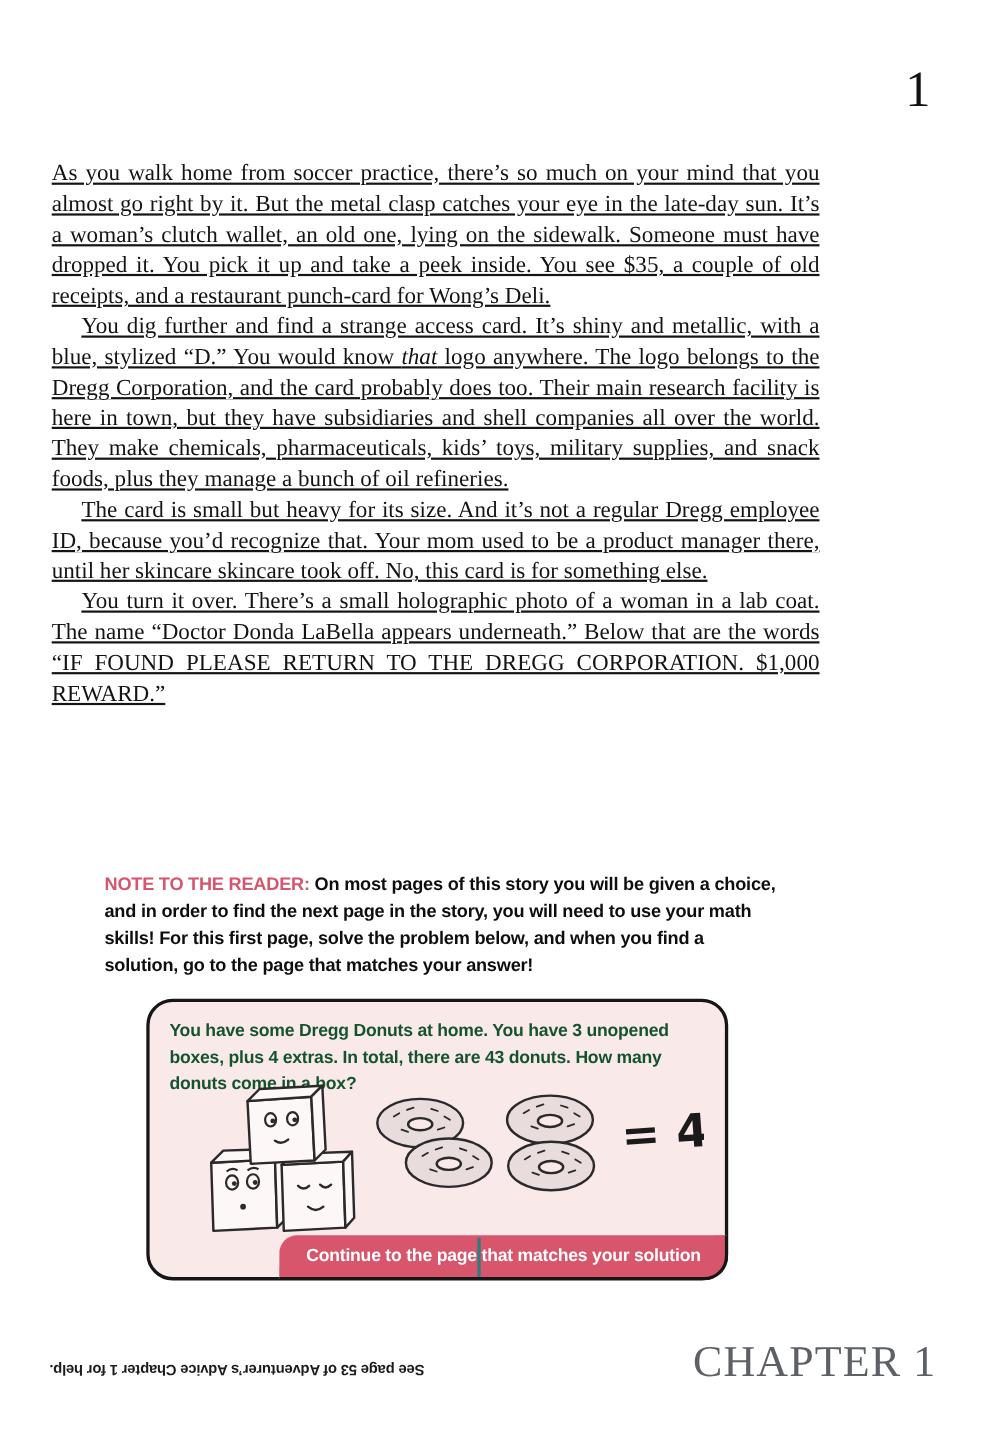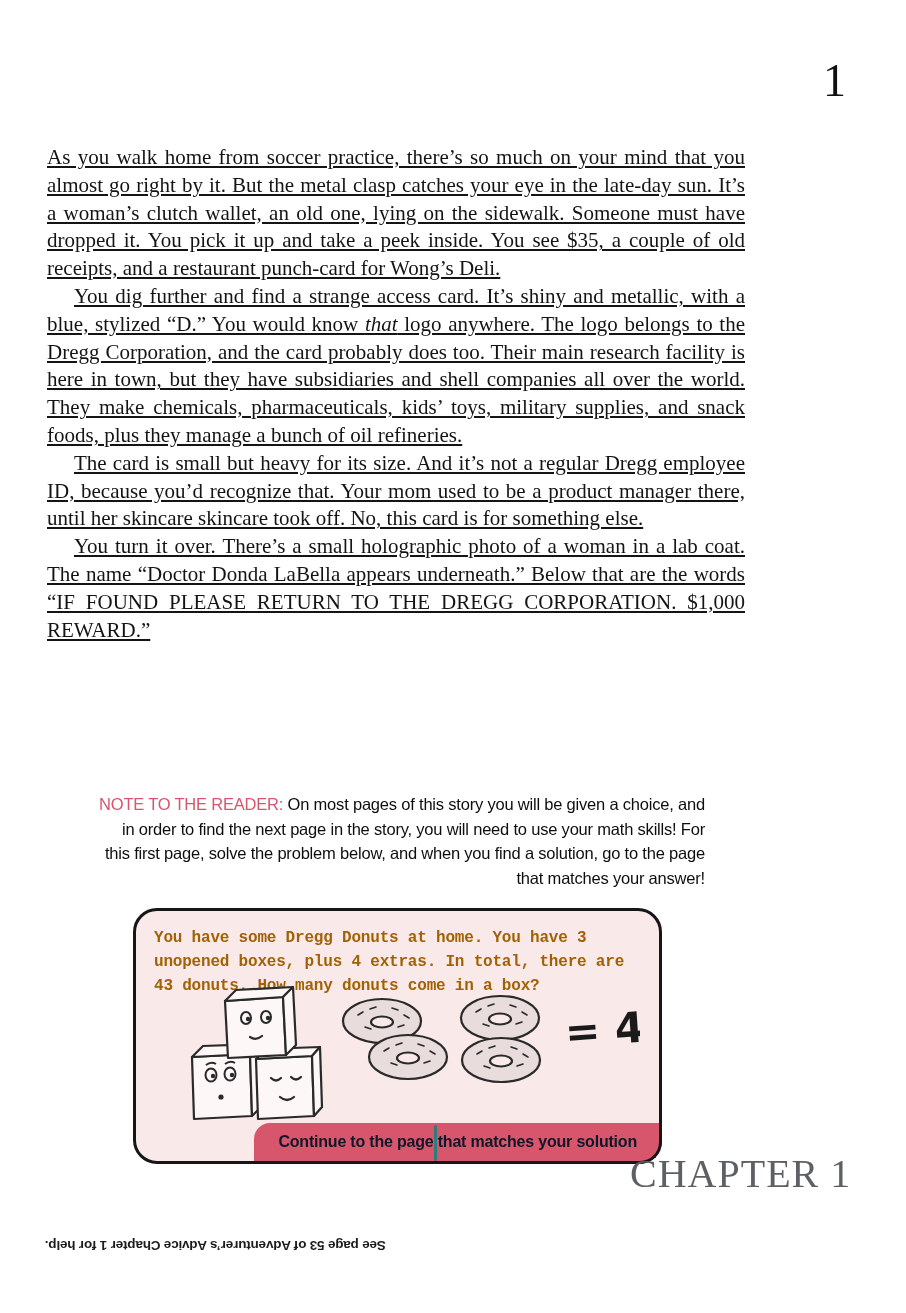--- a/index.html
+++ b/index.html
@@ -13,61 +13,61 @@
   }
   .story {
     position:absolute; left:47px; top:144px; width:698px;
     font-size:21px; line-height:27.8px; text-align:justify; color:#141414;text-decoration:underline;
   }
   .story p { margin:0; }
   .story p.indent { text-indent:27px; }
   .em { font-style:italic; }
   .note {
     position:absolute; left:95px; top:792px; width:610px;
-    font-family:"Liberation Sans", sans-serif; font-weight:normal;
+    font-family:"Liberation Sans", sans-serif; font-weight:bold;
     font-size:16.5px; line-height:24.5px; color:#0e0e0e; letter-spacing:-0.2px;
-    text-align:right;
+    text-align:left;
   }
   .note .note-label { color:#d5566e; }
   .problem-box {
     position:absolute; left:133px; top:908px; width:529px; height:256px;
     box-sizing:border-box; background:#f9e9e9; border:3px solid #161616;
     border-radius:24px;
   }
   .problem-question {
     margin:15px 16px 0 18px;
-    font-family:Liberation Mono, monospace; font-weight:bold;
-    font-size:16px; line-height:24px; color:#a16207; letter-spacing:-0.2px;
+    font-family:Liberation Sans, sans-serif; font-weight:bold;
+    font-size:16px; line-height:24px; color:#14532d; letter-spacing:-0.2px;
   }
   .illustration {
     position:absolute; left:34px; top:74px; width:470px; height:142px;
   }
   .continue-button {
     position:absolute; right:-3px; bottom:-3px; height:41px;
     box-sizing:border-box; padding:0 22px 0 24px;
-    background:#d8566c; color:#0f172a;
+    background:#d8566c; color:#ffffff;
     border-right:3px solid #161616; border-bottom:3px solid #161616;
     border-radius:16px 0 22px 0;
     font-family:"Liberation Sans", sans-serif; font-weight:bold;
     font-size:16px; line-height:38px; letter-spacing:-0.2px;
     cursor:pointer;
   }
   .text-cursor {
     position:absolute; left:180px; top:2px; width:3px; height:36px;
     background:#2e7d7d; border-radius:2px;
   }
   .help-note {
     position:absolute; left:45px; top:1238px;
     transform:rotate(180deg);
     font-family:"Liberation Sans", sans-serif; font-weight:bold;
     font-size:13.5px; color:#1c1c1c; letter-spacing:-0.2px;
     white-space:nowrap;
   }
   .chapter-title {
-    position:absolute; left:630px; top:1150px;
+    position:absolute; left:630px; top:1214px;
     font-family:"Liberation Serif", serif; font-size:40px; line-height:48px;
     color:#5d6166; letter-spacing:1px; white-space:nowrap;
   }
 </style>
 </head>
 <body>
 
 <div class="page">
 
   <div class="page-number">1</div>

